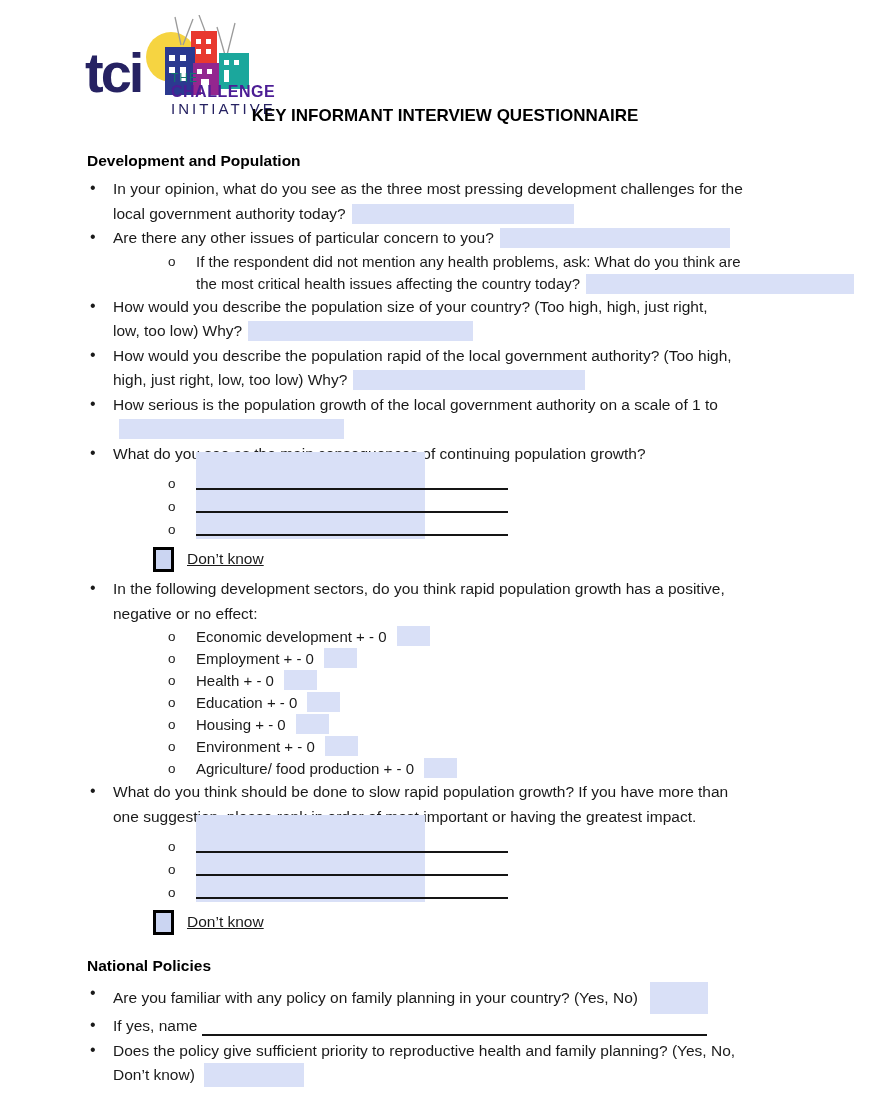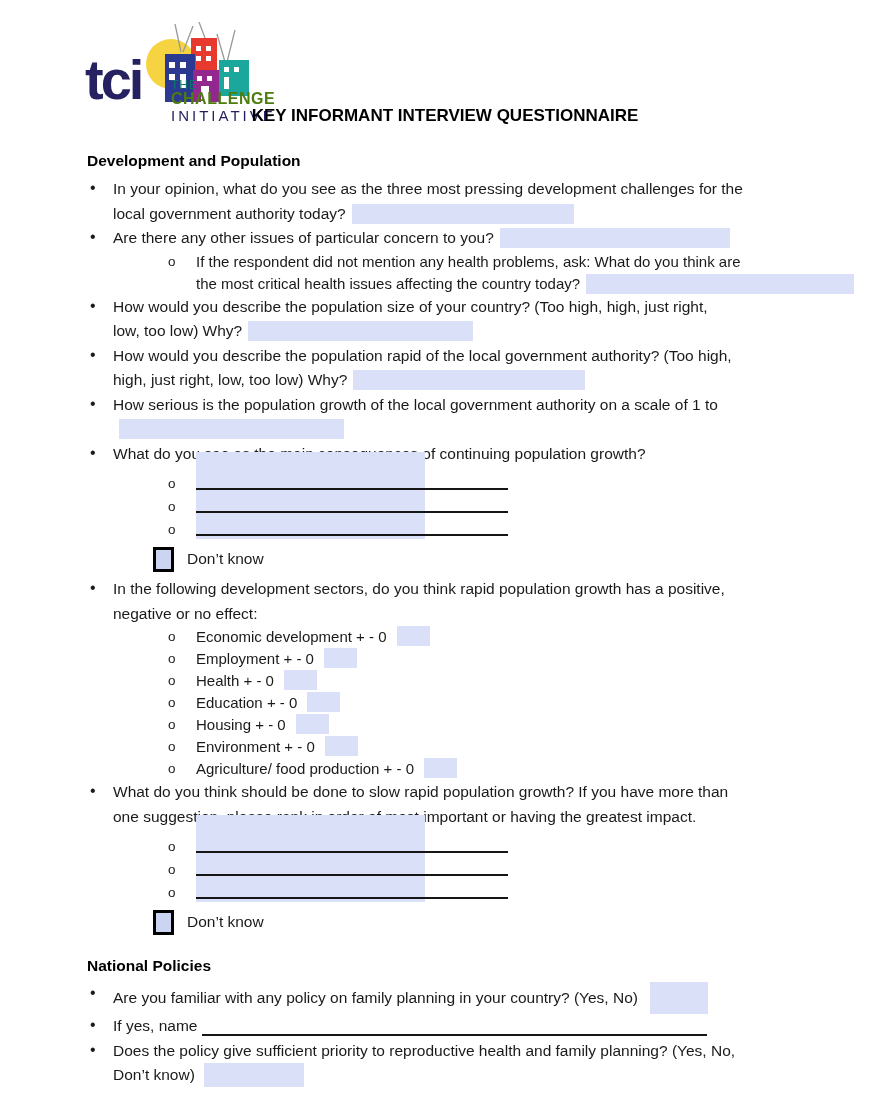--- a/index.html
+++ b/index.html
@@ -3,27 +3,27 @@
 <meta charset="utf-8">
 <style>
   * { margin:0; padding:0; box-sizing:border-box; }
   html,body { background:#e9e9e9; }
   .page {
     width:890px; height:1104px; margin:0 auto; background:#ffffff;
     position:relative; overflow:hidden;
     font-family:"Liberation Sans", sans-serif; color:#1a1a1a;
   }
   
-  .logo { position:absolute; left:85px; top:20px; width:200px; height:110px; }
+  .logo { position:absolute; left:85px; top:13px; width:200px; height:110px; }
   .logo-art { position:absolute; left:50px; top:2px; }
   .tci-word { position:absolute; left:0; top:32px; font-size:56px; font-weight:bold;
               letter-spacing:-3px; color:#262262; line-height:1; }
   .logo-the { position:absolute; left:86px; top:58px; font-size:12px; letter-spacing:1px; color:#0f766e; }
   .logo-challenge { position:absolute; left:86px; top:70px; font-size:16px; font-weight:bold;
-                    letter-spacing:.5px; color:#4d7c0f; }
+                    letter-spacing:.5px; color:#4c1d95; }
   .logo-initiative { position:absolute; left:86px; top:87px; font-size:15px; letter-spacing:3px; color:#262262; }
   
   .doc-title { position:absolute; left:0; right:0; top:106px; text-align:center;
                font-size:17px; font-weight:bold; color:#000; }
   
   .content { position:absolute; left:87px; top:152px; width:740px; }
   .sec-heading { font-size:15.5px; font-weight:bold; color:#000; margin-bottom:7px; }
   .sec-heading.second { margin-top:20px; }
   ul.qlist { list-style:none; }
   li.q { position:relative; padding-left:26px; line-height:24.5px; font-size:15.5px; }
@@ -42,21 +42,21 @@
   .blanks { position:relative; margin-left:53px; padding-top:3px; }
   .hl-block { position:absolute; left:30px; top:-16px; bottom:1px; width:229px;
               background:#D9E0F7; z-index:0; }
   .blank-row { position:relative; height:23px; z-index:1; }
   .blank-row::before { content:"o"; position:absolute; left:2px; top:1px; font-size:13.5px; color:#1a1a1a; }
   .blank-line { position:absolute; left:30px; bottom:4px; width:312px; height:0;
                 border-bottom:2px solid #151515; }
   
   .ck-row { margin:4px 0 3px 40px; display:flex; align-items:center; height:30px; }
   .ckbox { width:21px; height:25px; border:3px solid #000; background:#CBD5F2; margin-right:13px; }
-  .ck-label { font-size:15.5px; }
+  .ck-label { font-size:15.5px;text-decoration:underline; }
   
   .box-yn  { display:inline-block; width:58px;  height:32px; background:#D9E0F7;
              vertical-align:-11px; margin-left:12px; }
   .box-dk  { display:inline-block; width:100px; height:24px; background:#D9E0F7;
              vertical-align:-7px;  margin-left:9px; }
   
   .nameline { display:inline-block; width:505px; height:20px; margin-left:5px;
               border-bottom:2px solid #151515; vertical-align:-5px; }
   .nameline-blue { width:248px; height:100%; background:#D9E0F7; }
   .gap-q6 { height:2px; }

